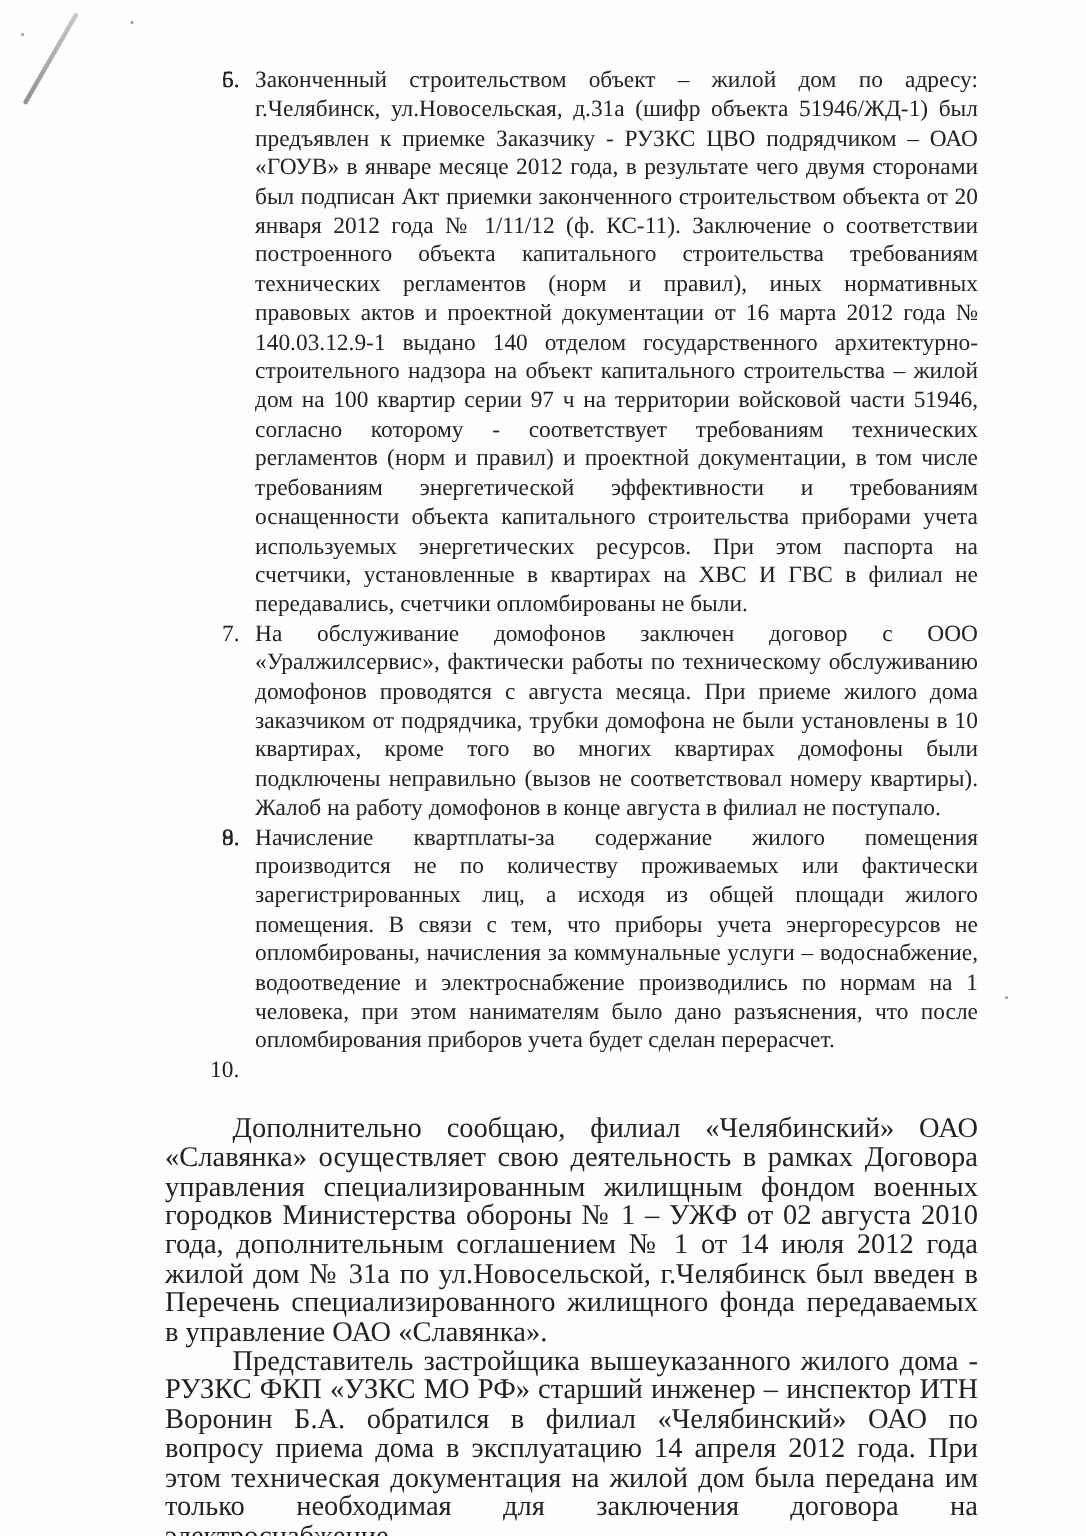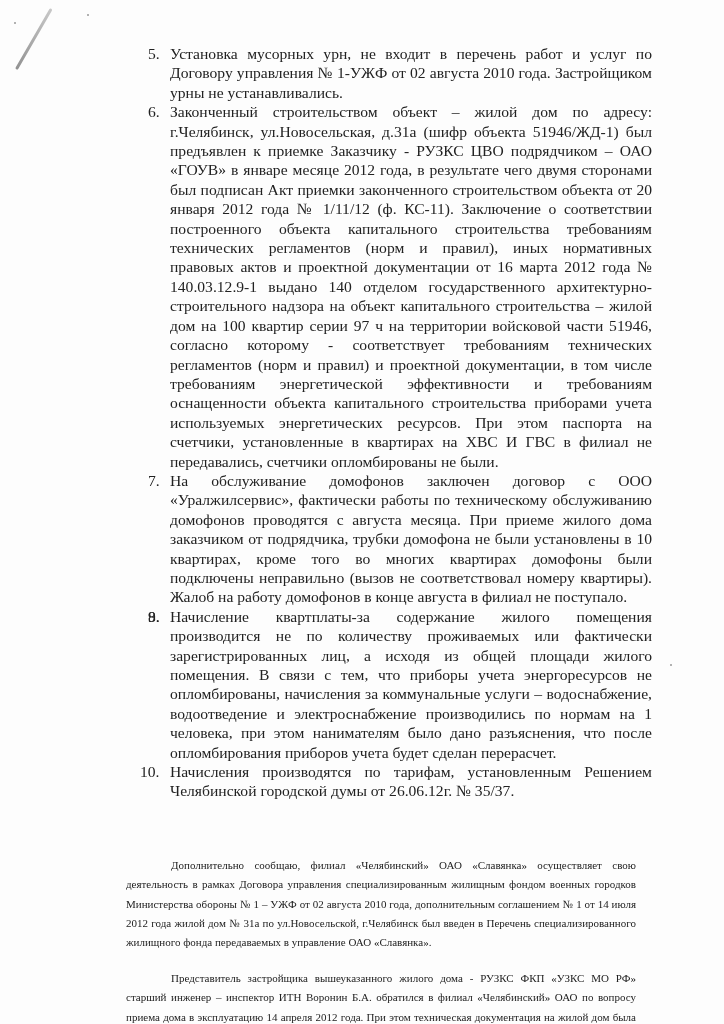--- a/index.html
+++ b/index.html
@@ -11,36 +11,36 @@
       position: absolute; left: 10px; top: 8px; width: 3px; height: 70px;
       background: linear-gradient(#bbb, #777); transform: rotate(30deg); transform-origin: top left;
       left: 50px; border-radius: 2px; opacity: .8;
     }
     .speck { position: absolute; width: 2px; height: 2px; background: #999; border-radius: 50%; }
     .page { position: absolute; left: 110px; top: 44px; width: 542px; }
     .list { list-style: none; margin: 0; padding: 0; }
     .list li { position: relative; padding-left: 60px; font-size: 15.6px; line-height: 19.4px; text-align: justify; }
     .list li .num { position: absolute; left: 38px; top: 0; }
     .list li.two-digit .num { left: 30px; }
-    .para { font-size: 11px; line-height: 19.4px; text-align: justify; text-indent: 45px; margin: 16px; }
+    .para { font-size: 19px; line-height: 19.4px; text-align: justify; text-indent: 45px; margin: 0; }
     .gap { height: 39px; }
   </style>
 </head>
 <body>
 
 <div class="pen-mark"></div>
 <div class="speck" style="left:14px;top:22px"></div>
 <div class="speck" style="left:87px;top:14px"></div>
 <div class="speck" style="left:670px;top:664px"></div>
 
 <div class="page">
   <ol class="list">
-    <li><span class="num">5.</span><span>Установка мусорных урн, не входит в перечень работ и услуг по Договору управления № 1-УЖФ от 02 августа 2010 года. Застройщиком урны не устанавливались.</span></li>
+    <li><span class="num">5.</span></li>
     <li><span class="num">6.</span><span>Законченный строительством объект – жилой дом по адресу: г.Челябинск, ул.Новосельская, д.31а (шифр объекта 51946/ЖД-1) был предъявлен к приемке Заказчику - РУЗКС ЦВО подрядчиком – ОАО «ГОУВ» в январе месяце 2012 года, в результате чего  двумя сторонами был подписан  Акт приемки законченного строительством объекта от 20 января 2012 года № 1/11/12 (ф. КС-11). Заключение  о соответствии построенного объекта капитального строительства требованиям технических регламентов (норм и правил), иных нормативных правовых актов и проектной документации от 16 марта 2012 года № 140.03.12.9-1 выдано 140 отделом государственного архитектурно-строительного надзора на объект капитального строительства – жилой дом на 100 квартир серии 97 ч на территории войсковой части 51946, согласно которому - соответствует требованиям технических регламентов (норм и правил) и проектной документации, в том числе требованиям энергетической эффективности и требованиям оснащенности объекта капитального строительства приборами учета используемых энергетических ресурсов.  При этом паспорта на счетчики, установленные в квартирах на ХВС И ГВС в филиал не передавались,  счетчики опломбированы  не были.</span></li>
     <li><span class="num">7.</span><span>На обслуживание домофонов заключен договор с ООО «Уралжилсервис», фактически работы по техническому обслуживанию домофонов проводятся с августа месяца. При приеме жилого дома заказчиком от подрядчика,  трубки домофона не были установлены в 10 квартирах, кроме того во многих квартирах домофоны были подключены неправильно (вызов не соответствовал номеру квартиры). Жалоб на работу домофонов в конце августа в филиал не поступало.</span></li>
     <li><span class="num">8.</span></li>
     <li><span class="num">9.</span><span>Начисление квартплаты-за содержание жилого помещения производится не по количеству проживаемых или фактически зарегистрированных лиц, а исходя из общей площади жилого помещения. В связи с тем, что приборы учета энергоресурсов не опломбированы, начисления за коммунальные услуги – водоснабжение, водоотведение и электроснабжение производились по нормам на 1 человека, при этом нанимателям было дано разъяснения, что после опломбирования приборов учета будет сделан перерасчет.</span></li>
-    <li class="two-digit"><span class="num">10.</span><span>Начисления производятся по тарифам, установленным Решением Челябинской городской думы от 26.06.12г. № 35/37.</span></li>
+    <li class="two-digit"><span class="num">10.</span></li>
   </ol>
   <div class="gap"></div>
   <p class="para">Дополнительно  сообщаю, филиал «Челябинский» ОАО «Славянка» осуществляет свою деятельность в рамках Договора управления специализированным жилищным фондом военных городков Министерства обороны № 1 – УЖФ от 02 августа 2010 года, дополнительным соглашением № 1 от 14 июля 2012 года  жилой дом № 31а по ул.Новосельской, г.Челябинск был введен в Перечень специализированного жилищного фонда  передаваемых в управление ОАО «Славянка».</p>
   <p class="para">Представитель застройщика вышеуказанного жилого дома - РУЗКС  ФКП «УЗКС МО РФ» старший инженер – инспектор ИТН Воронин Б.А. обратился в филиал «Челябинский» ОАО по вопросу приема дома в эксплуатацию 14 апреля 2012 года. При этом техническая документация на жилой дом была передана им только необходимая для заключения договора на электроснабжение.</p>
 </div>
 
 </body></html>

